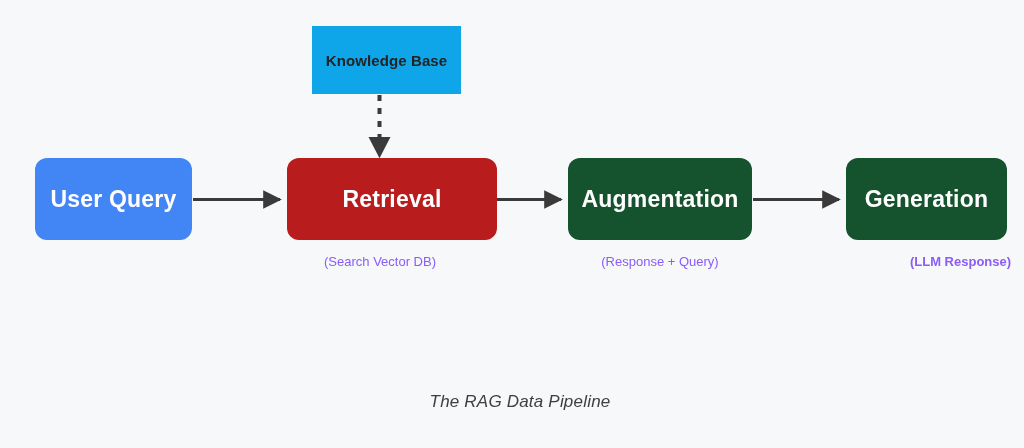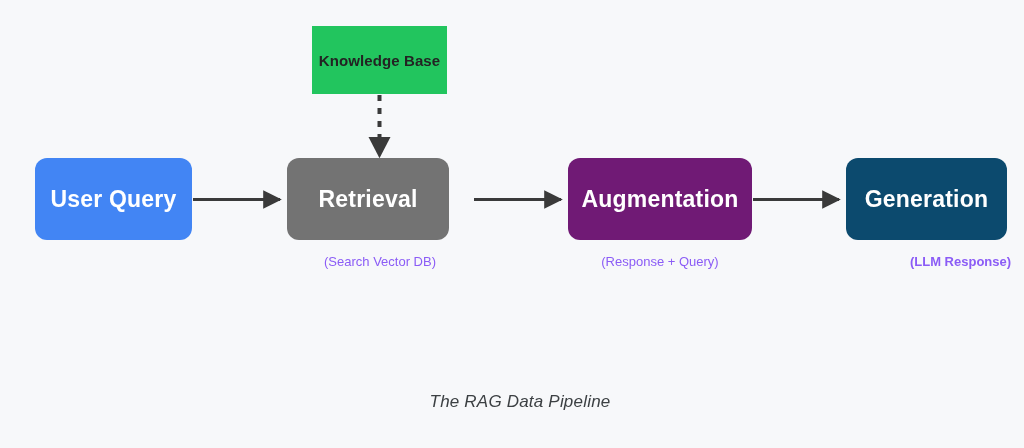--- a/index.html
+++ b/index.html
@@ -17,23 +17,23 @@
     position: relative;
     width: 1024px;
     height: 448px;
   }
 
   
   .kb-box {
     position: absolute;
     left: 312px;
     top: 26px;
-    width: 135px;
+    width: 149px;
     height: 68px;
-    background: #22c55e;
+    background: #0ea5e9;
     border-radius: 0;
     display: flex;
     align-items: center;
     justify-content: center;
   }
   .kb-label {
     font-size: 15px;
     font-weight: bold;
     color: #232323;
     letter-spacing: 0.1px;
@@ -51,23 +51,23 @@
     justify-content: center;
   }
   .stage-label {
     font-size: 23px;
     font-weight: bold;
     color: #ffffff;
     letter-spacing: 0.2px;
     white-space: nowrap;
   }
   .stage-0 { left: 35px;  width: 157px; background: #4285f4; }
-  .stage-1 { left: 287px; width: 162px; background: #737373; }
-  .stage-2 { left: 568px; width: 184px; background: #701a75; }
-  .stage-3 { left: 846px; width: 161px; background: #0c4a6e; }
+  .stage-1 { left: 287px; width: 210px; background: #b91c1c; }
+  .stage-2 { left: 568px; width: 184px; background: #14532d; }
+  .stage-3 { left: 846px; width: 161px; background: #14532d; }
 
   
   .sub-caption {
     position: absolute;
     top: 252px;
     height: 20px;
     line-height: 20px;
     font-size: 13px;
     color: #8b5cf6;
     text-align: center;

